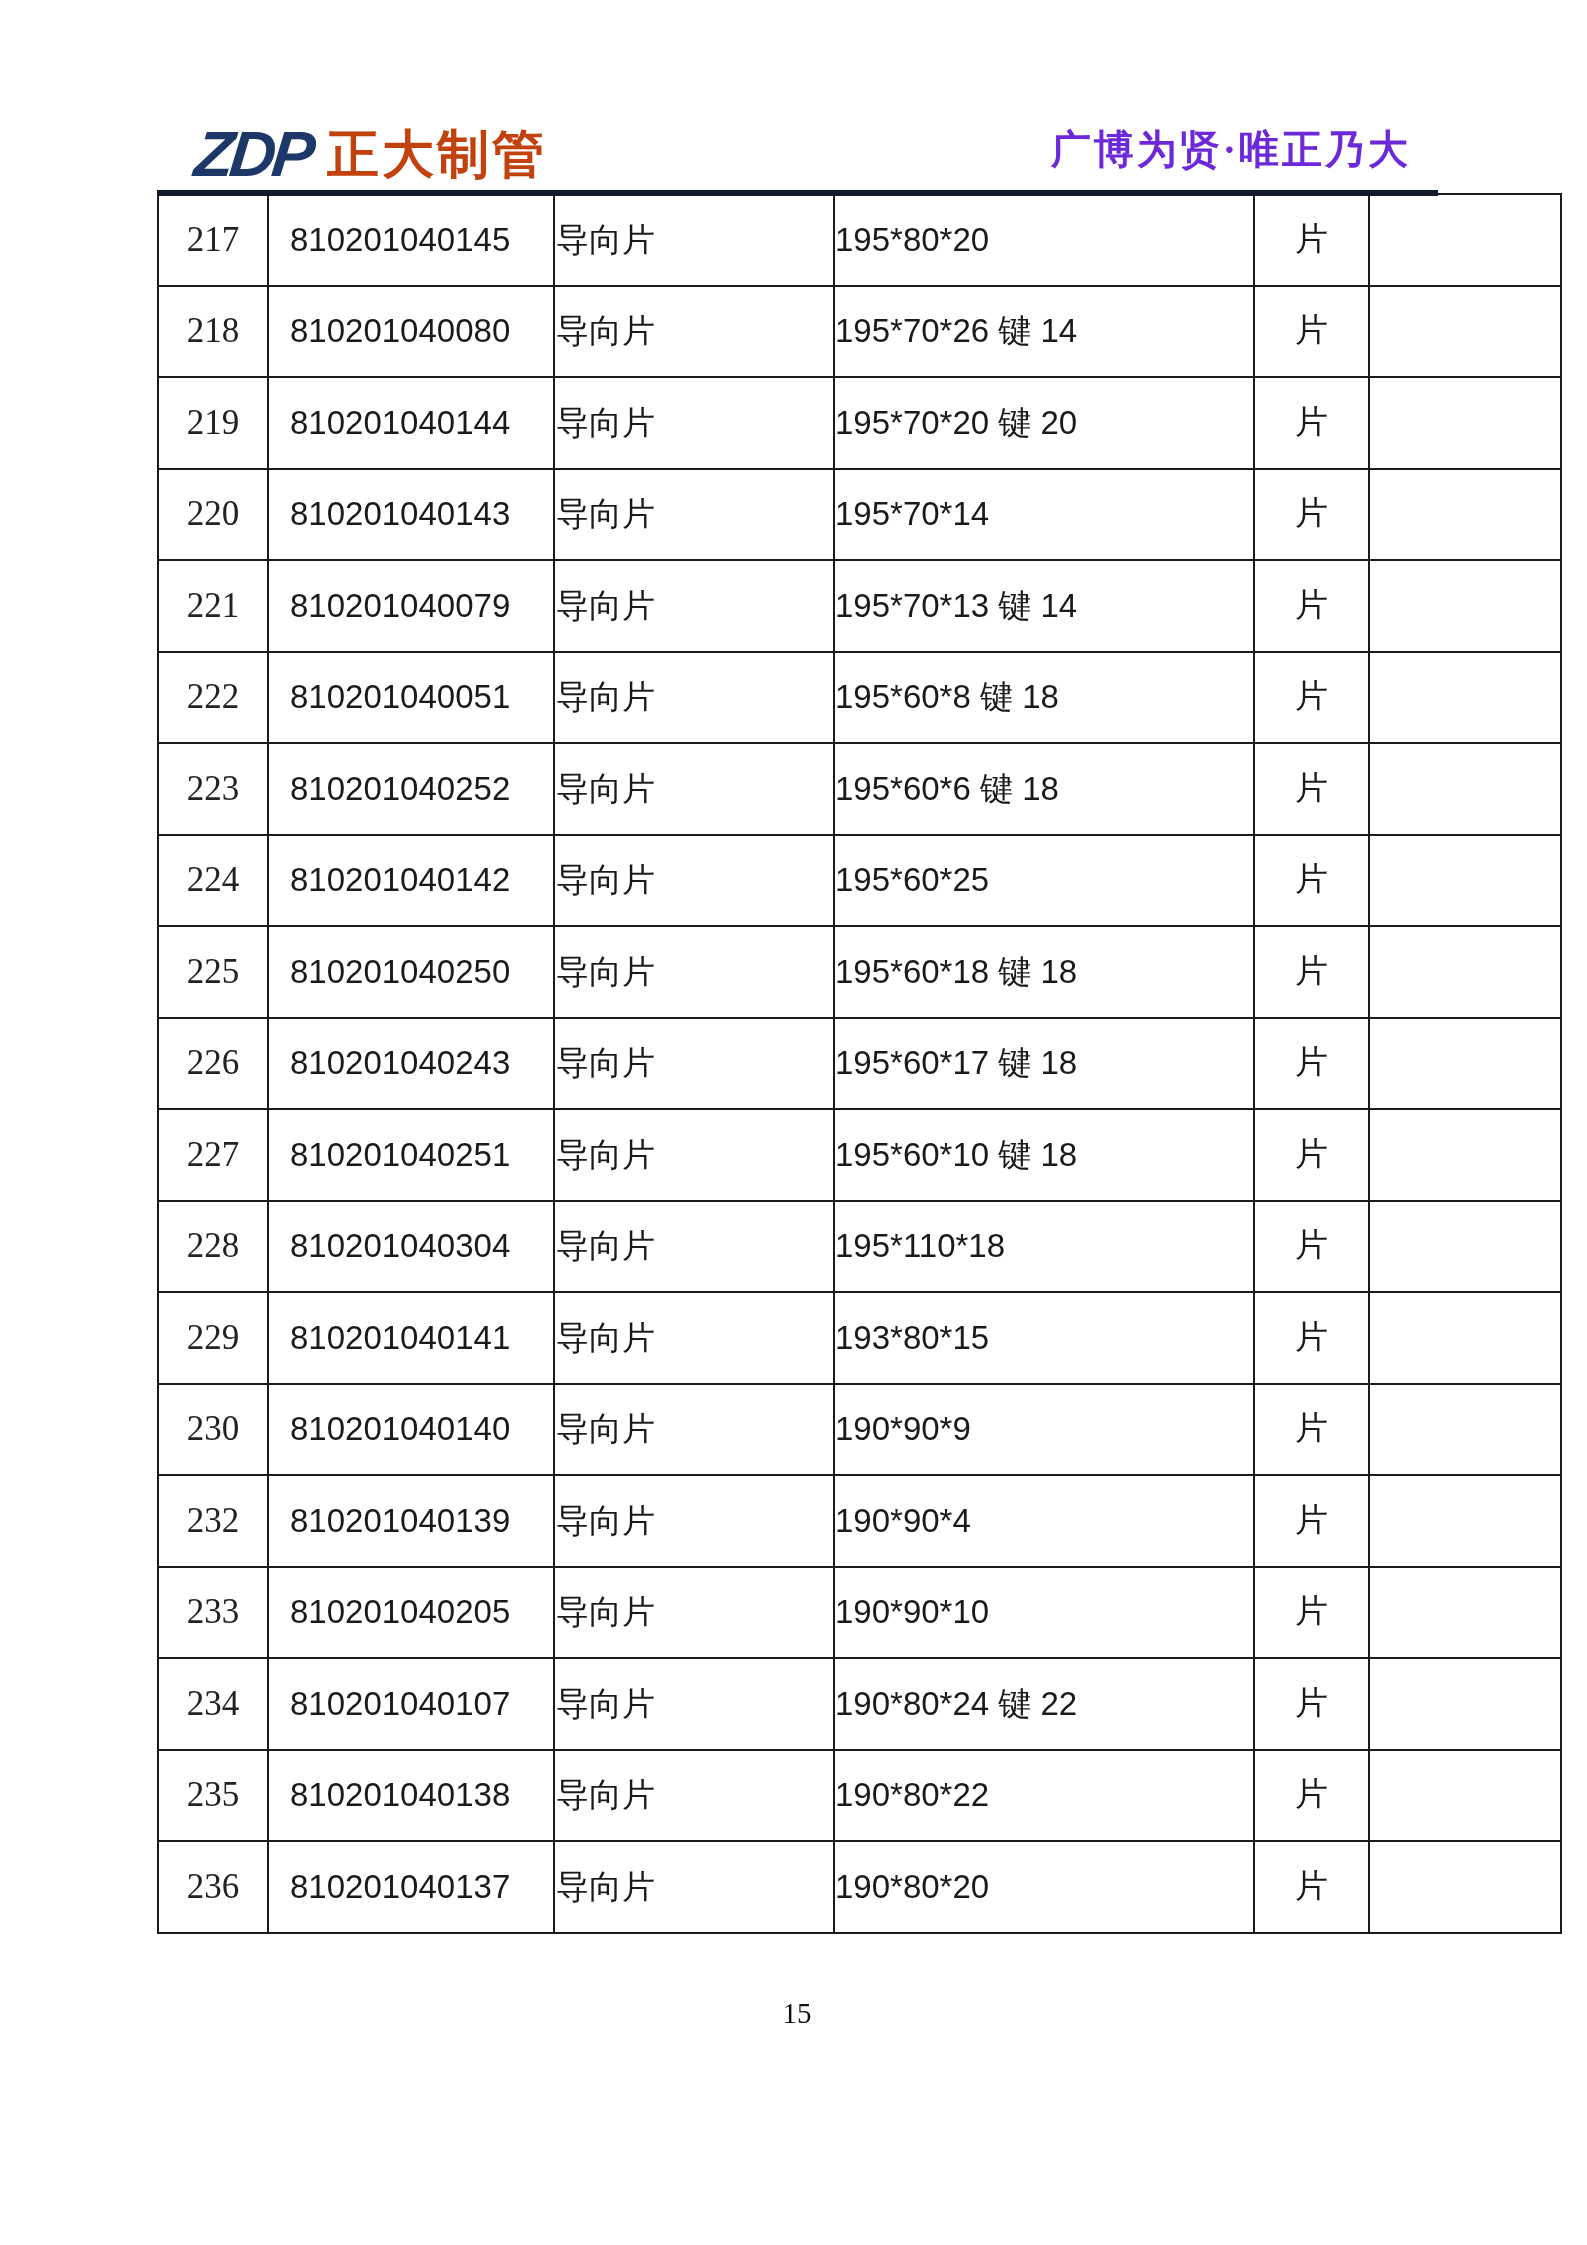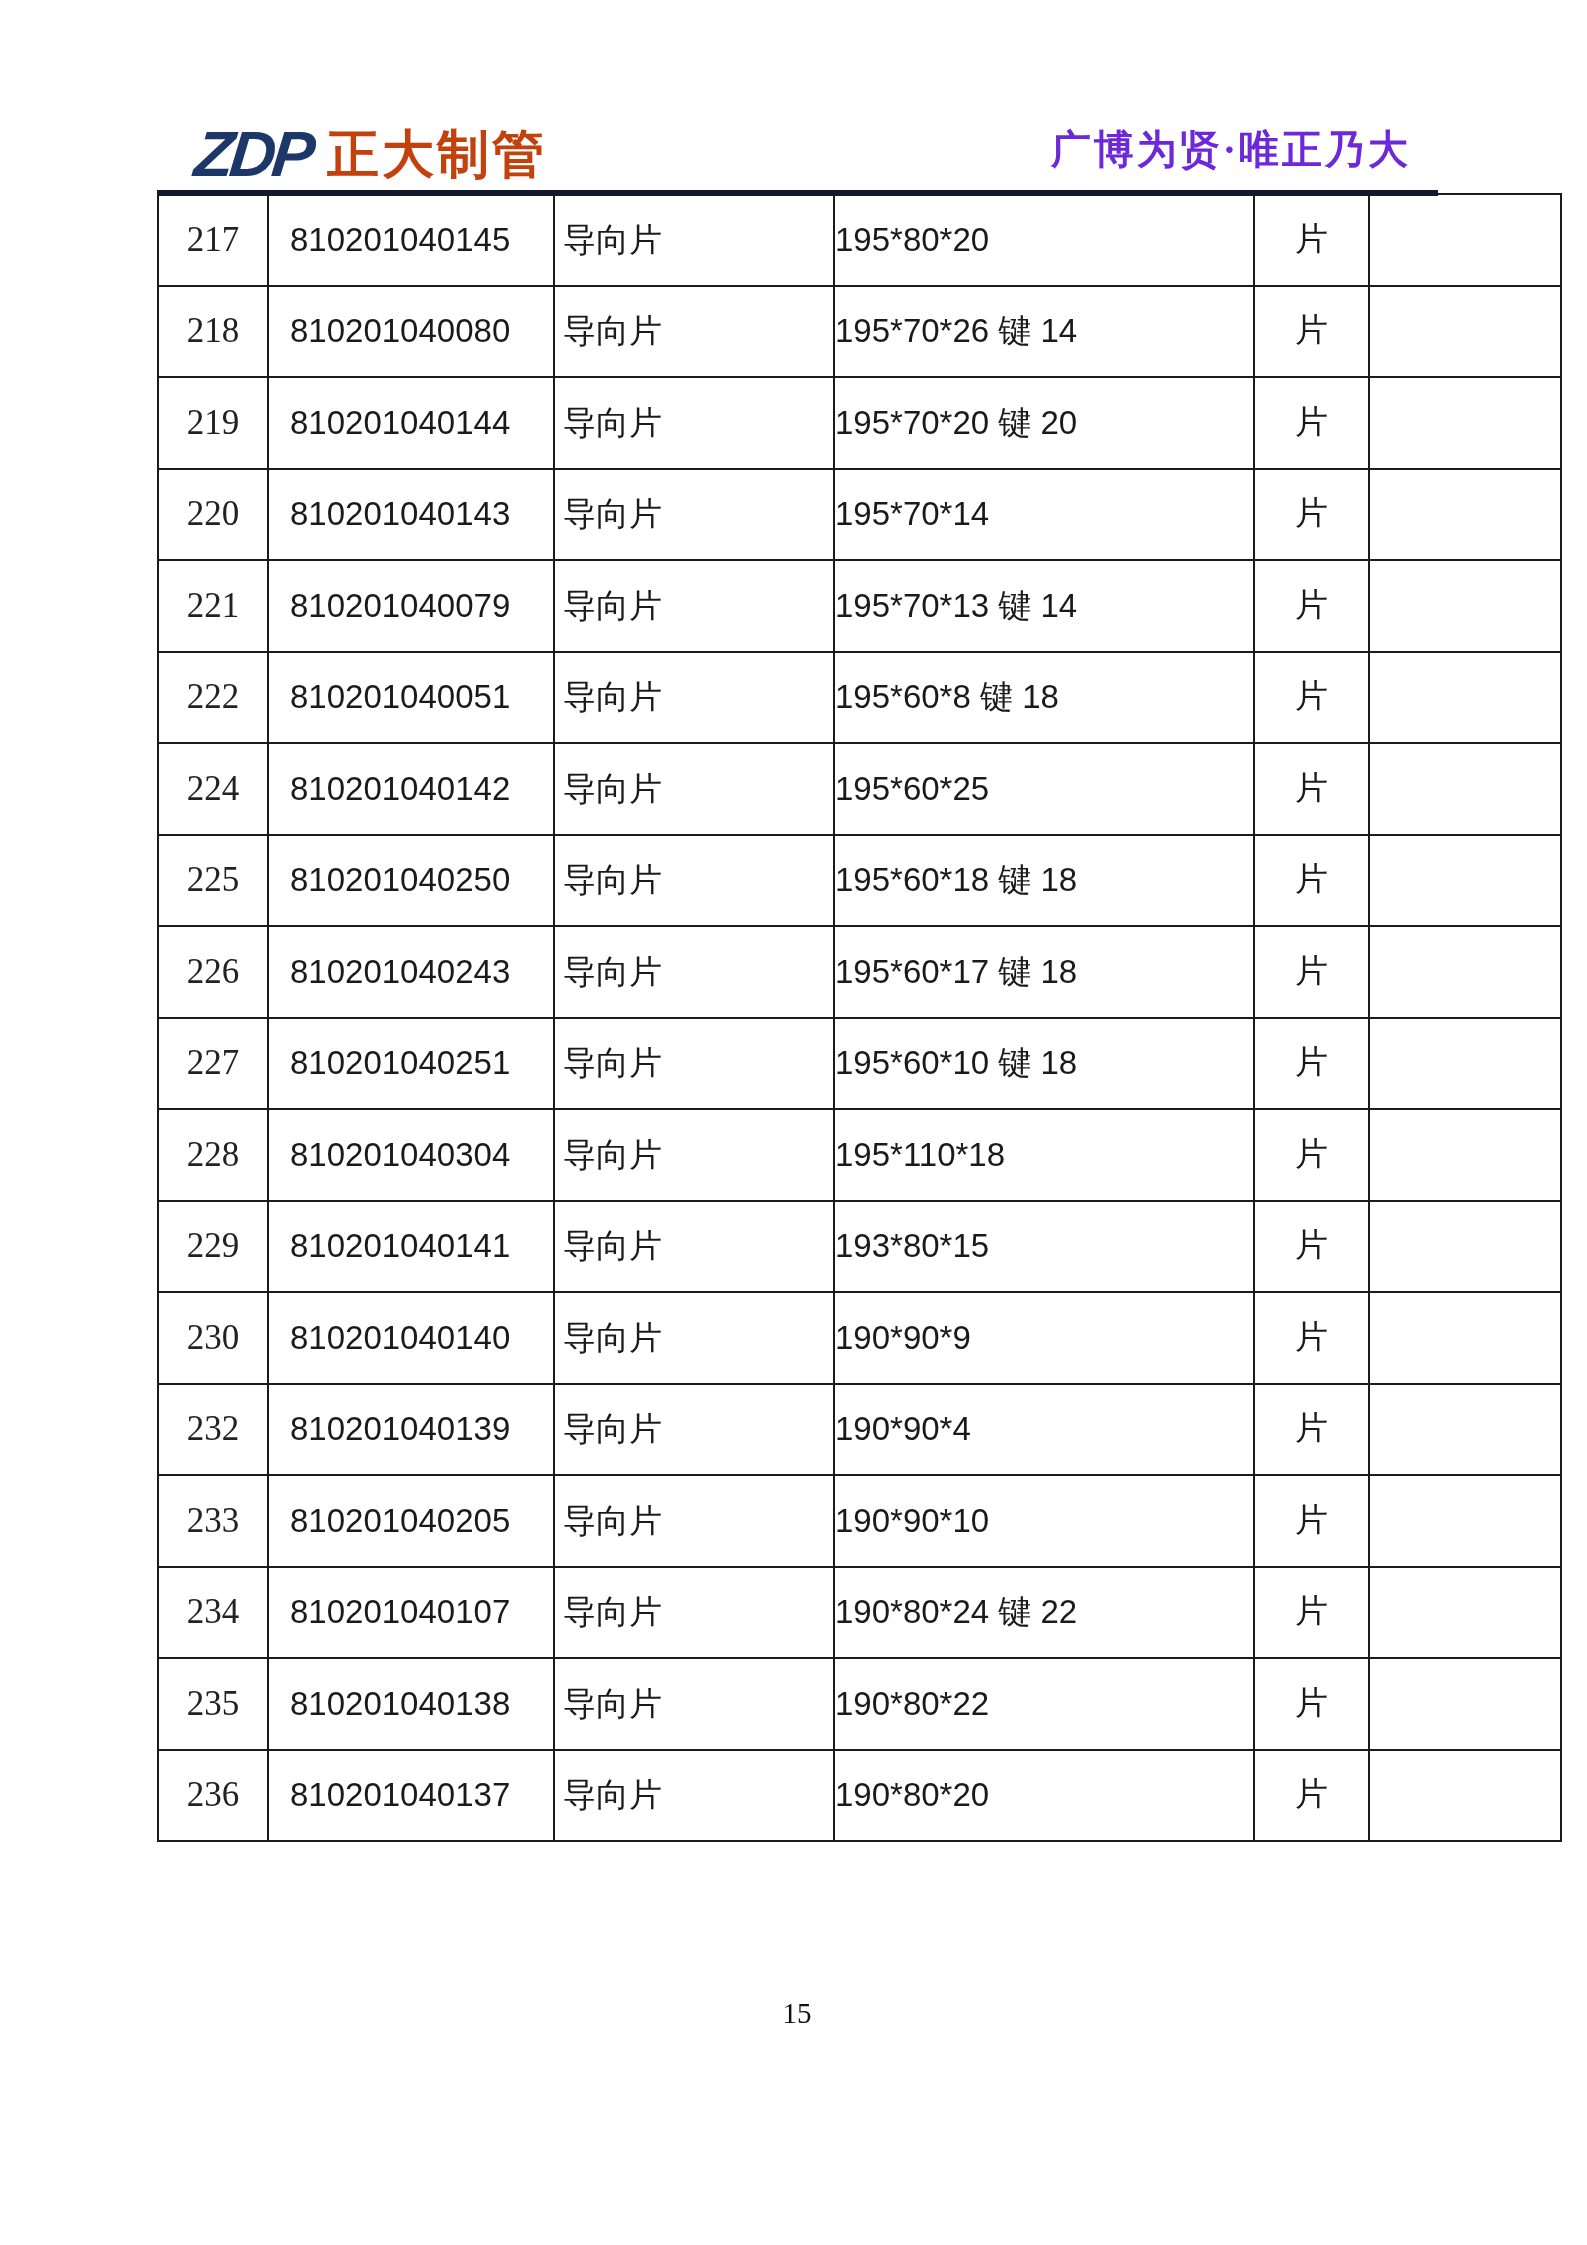--- a/index.html
+++ b/index.html
@@ -63,21 +63,21 @@
     overflow:hidden;
     white-space:nowrap;
   }
   .parts-table tr{height:91.5px;}
   td.col-num{
     text-align:center;
     font-family:"Liberation Serif",serif;
     font-size:35px;color:#222222;
   }
   td.col-code{padding-left:21px;font-family:"Liberation Sans",sans-serif;}
-  td.col-name{padding-left:8px;font-family:"Liberation Sans",sans-serif;}
+  td.col-name{padding-left:1px;font-family:"Liberation Sans",sans-serif;}
   td.col-spec{font-family:"Liberation Sans",sans-serif;}
   td.col-unit{
     text-align:center;
     font-family:"Liberation Serif",serif;
     font-size:33px;
   }
   td.col-remark{}
   
   .page-number{
     position:absolute;left:757px;top:1997px;width:80px;
@@ -148,20 +148,28 @@
       </tr>
       <tr>
         <td class="col-num">222</td>
         <td class="col-code">810201040051</td>
         <td class="col-name">导向片</td>
         <td class="col-spec">195*60*8 键 18</td>
         <td class="col-unit">片</td>
         <td class="col-remark"></td>
       </tr>
       <tr>
+        <td class="col-num">223</td>
+        <td class="col-code">810201040252</td>
+        <td class="col-name">导向片</td>
+        <td class="col-spec">195*60*6 键 18</td>
+        <td class="col-unit">片</td>
+        <td class="col-remark"></td>
+      </tr>
+      <tr>
         <td class="col-num">224</td>
         <td class="col-code">810201040142</td>
         <td class="col-name">导向片</td>
         <td class="col-spec">195*60*25</td>
         <td class="col-unit">片</td>
         <td class="col-remark"></td>
       </tr>
       <tr>
         <td class="col-num">225</td>
         <td class="col-code">810201040250</td>

